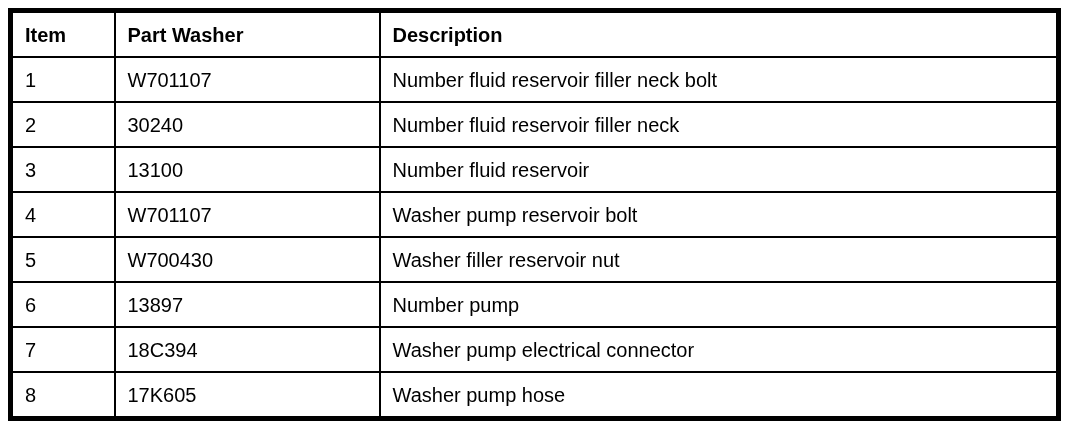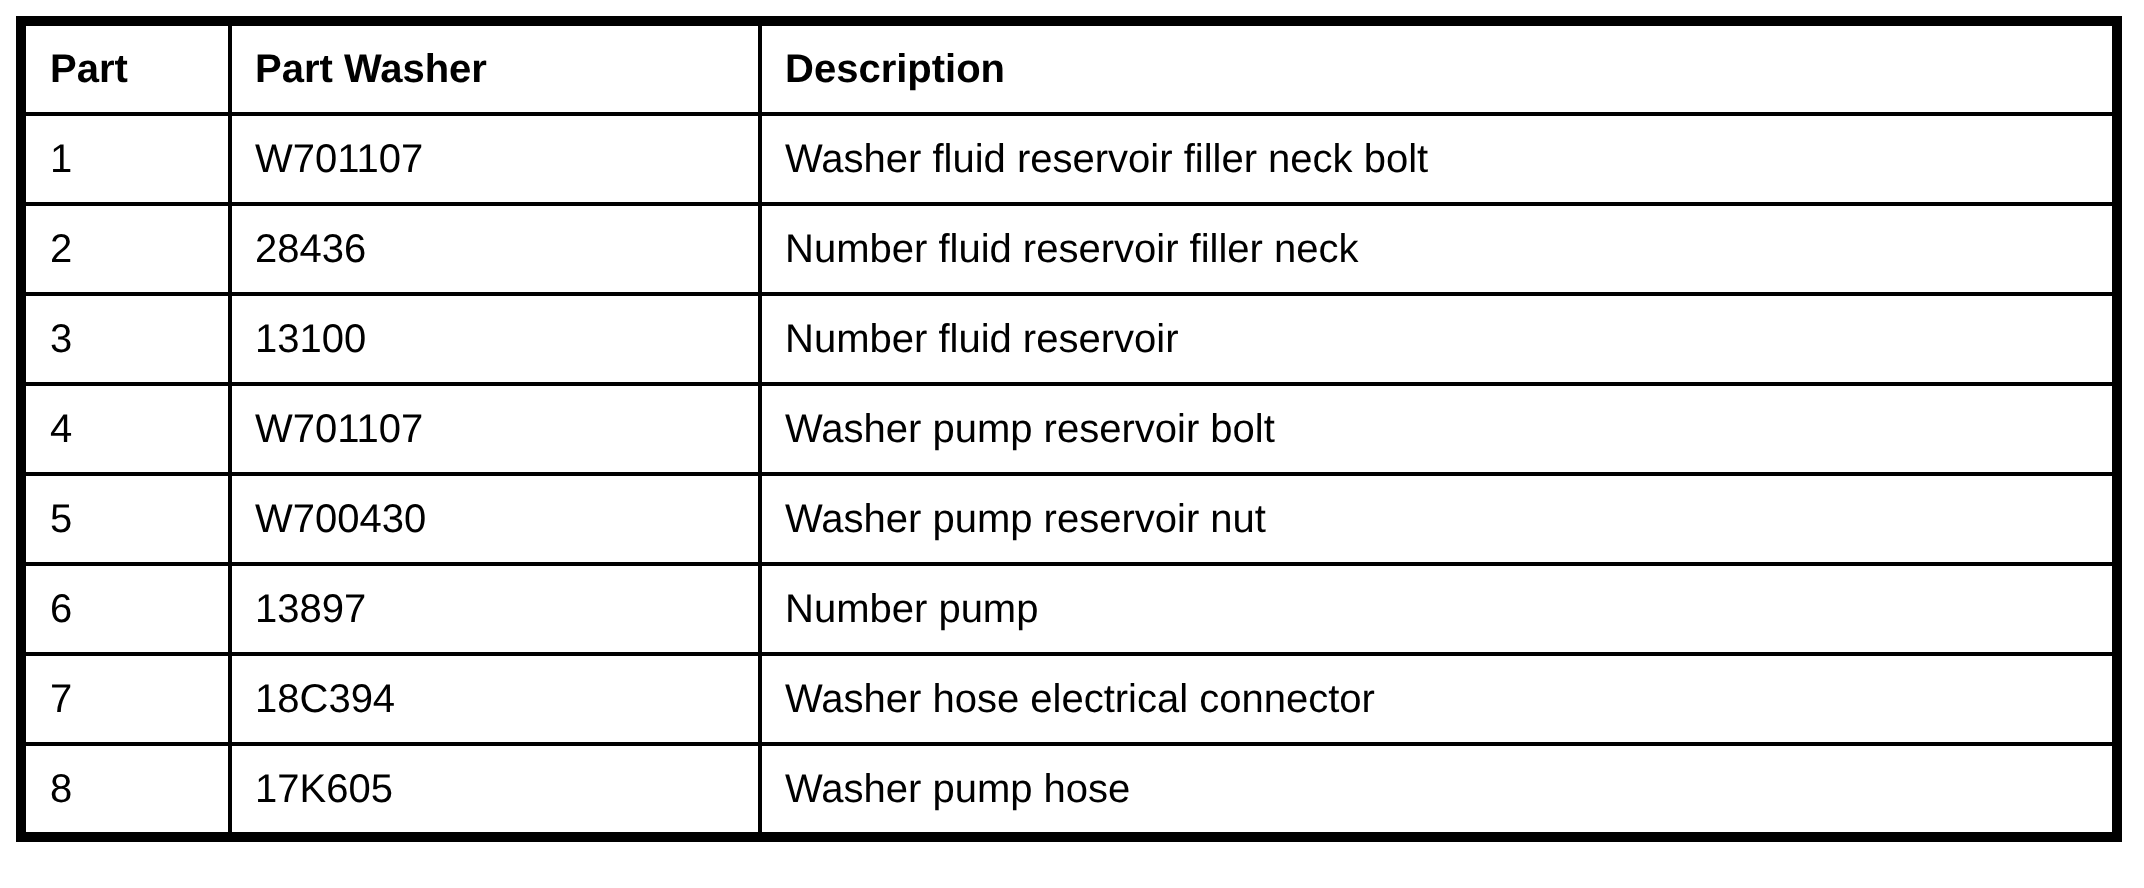--- a/index.html
+++ b/index.html
@@ -49,60 +49,60 @@
 
 <div class="table-wrap">
   <table class="parts-table">
     <colgroup>
       <col class="col-item">
       <col class="col-part">
       <col class="col-desc">
     </colgroup>
     <thead>
       <tr>
-        <th>Part</th>
+        <th>Item</th>
         <th>Part Washer</th>
         <th>Description</th>
       </tr>
     </thead>
     <tbody>
       <tr>
         <td>1</td>
         <td>W701107</td>
-        <td>Washer fluid reservoir filler neck bolt</td>
+        <td>Number fluid reservoir filler neck bolt</td>
       </tr>
       <tr>
         <td>2</td>
-        <td>28436</td>
+        <td>30240</td>
         <td>Number fluid reservoir filler neck</td>
       </tr>
       <tr>
         <td>3</td>
         <td>13100</td>
         <td>Number fluid reservoir</td>
       </tr>
       <tr>
         <td>4</td>
         <td>W701107</td>
         <td>Washer pump reservoir bolt</td>
       </tr>
       <tr>
         <td>5</td>
         <td>W700430</td>
-        <td>Washer pump reservoir nut</td>
+        <td>Washer filler reservoir nut</td>
       </tr>
       <tr>
         <td>6</td>
         <td>13897</td>
         <td>Number pump</td>
       </tr>
       <tr>
         <td>7</td>
         <td>18C394</td>
-        <td>Washer hose electrical connector</td>
+        <td>Washer pump electrical connector</td>
       </tr>
       <tr>
         <td>8</td>
         <td>17K605</td>
         <td>Washer pump hose</td>
       </tr>
     </tbody>
   </table>
 </div>
 

